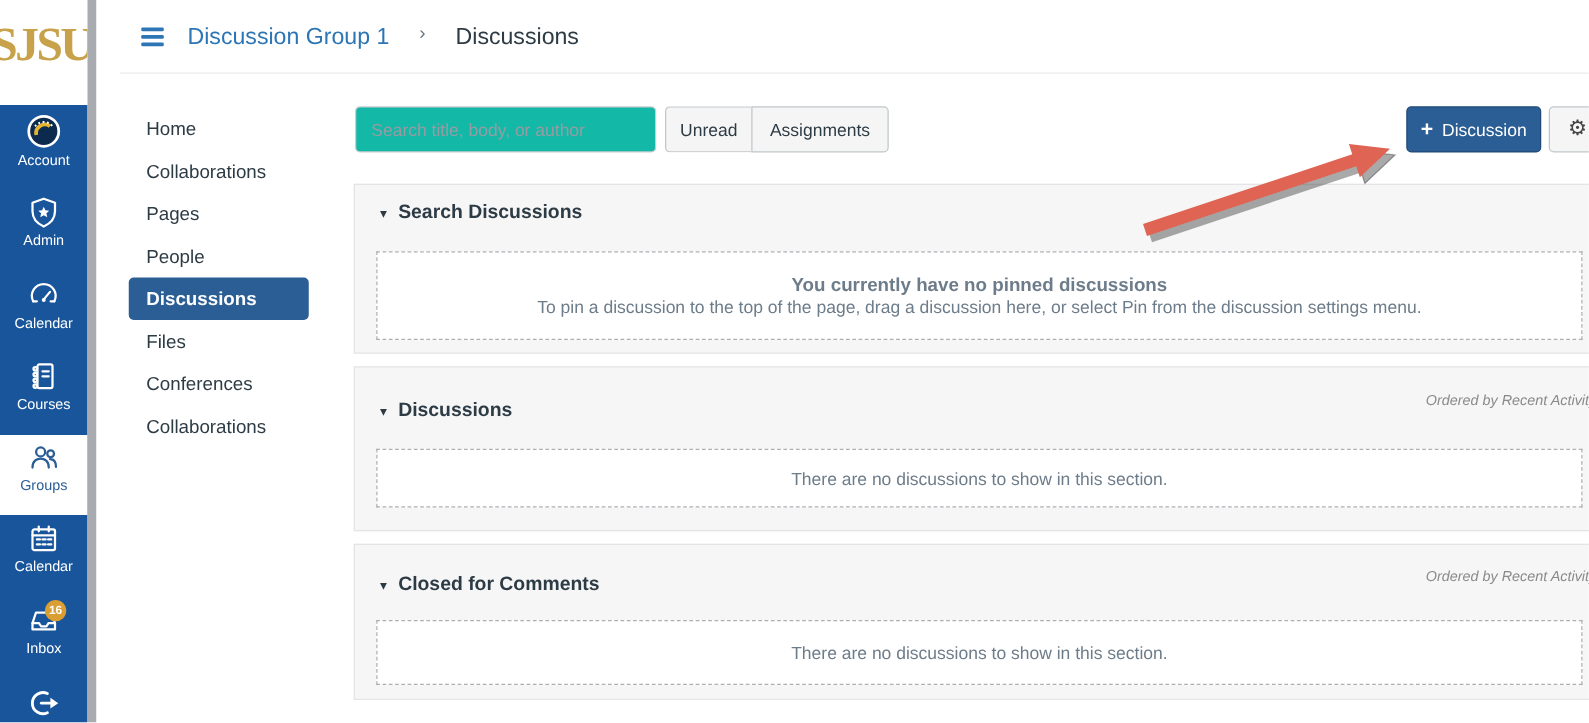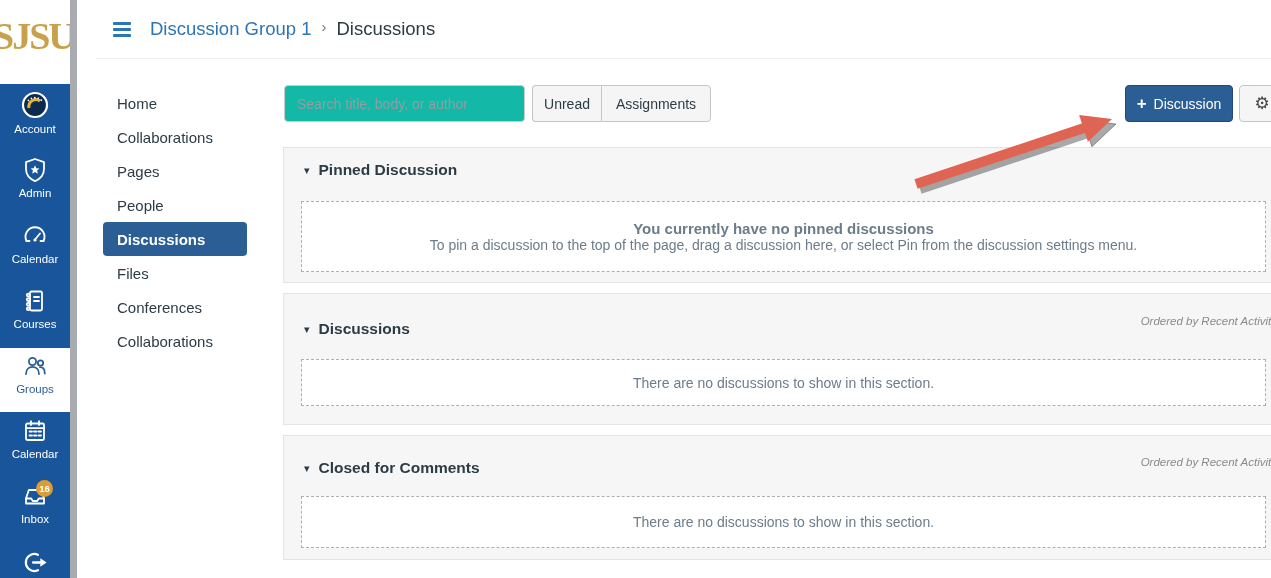--- a/index.html
+++ b/index.html
@@ -18,21 +18,21 @@
   .gnav-item.active { background:#fff; color:var(--accent-blue,#2B5E95); height:64px; }
   .gnav-badge { position:absolute; left:36px; top:2px; min-width:17px; height:17px; border-radius:9px;
     background:var(--badge-gold,#DB9E33); color:#fff; font-size:9.5px; font-weight:bold;
     display:flex; align-items:center; justify-content:center; padding:0 2px; }
   .rail-strip { position:absolute; left:70px; top:0; width:7px; height:578px; background:#a8acb0; }
 
   
   .header-line { position:absolute; left:96px; top:58px; width:1175px; height:1px; background:#ececec; }
   .hamburger { position:absolute; left:113px; top:22px; width:18px; height:15px; cursor:pointer; }
   .hamburger div { height:3px; background:var(--link-blue,#2D76B5); border-radius:1px; margin-bottom:3px; }
-  .breadcrumb { position:absolute; left:150px; top:18px; display:flex; align-items:flex-start; gap:10px; font-size:18.5px; }
+  .breadcrumb { position:absolute; left:150px; top:18px; display:flex; align-items:flex-start; gap:24px; font-size:18.5px; }
   .crumb-link { color:var(--link-blue,#2D76B5); cursor:pointer; }
   .crumb-sep { color:#69777f; font-size:15px; }
   .crumb-current { color:#2d3b45; }
 
   
   .course-nav { position:absolute; left:103px; top:86px; width:144px; }
   .cnav-item { height:34px; display:flex; align-items:center; padding-left:14px;
     font-size:15px; color:#2d3b45; cursor:pointer; border-radius:4px; }
   .cnav-item.active { background:var(--accent-blue,#2B5E95); color:#fff; font-weight:bold; }
 
@@ -203,21 +203,21 @@
   <span class="plus">+</span>
   <span>Discussion</span>
 </div>
 <div class="gear-btn">
   <span class="gear-glyph">⚙</span>
 </div>
 
 <section class="section sec1">
   <div class="sec-head">
     <span class="sec-caret">▾</span>
-    <span class="sec-title">Pinned Discussion</span>
+    <span class="sec-title">Search Discussions</span>
   </div>
   <div class="empty-box">
     <div class="empty-title">You currently have no pinned discussions</div>
     <div class="empty-msg">To pin a discussion to the top of the page, drag a discussion here, or select Pin from the discussion settings menu.</div>
   </div>
 </section>
 
 <section class="section sec2">
   <div class="sec-head">
     <span class="sec-caret">▾</span>

